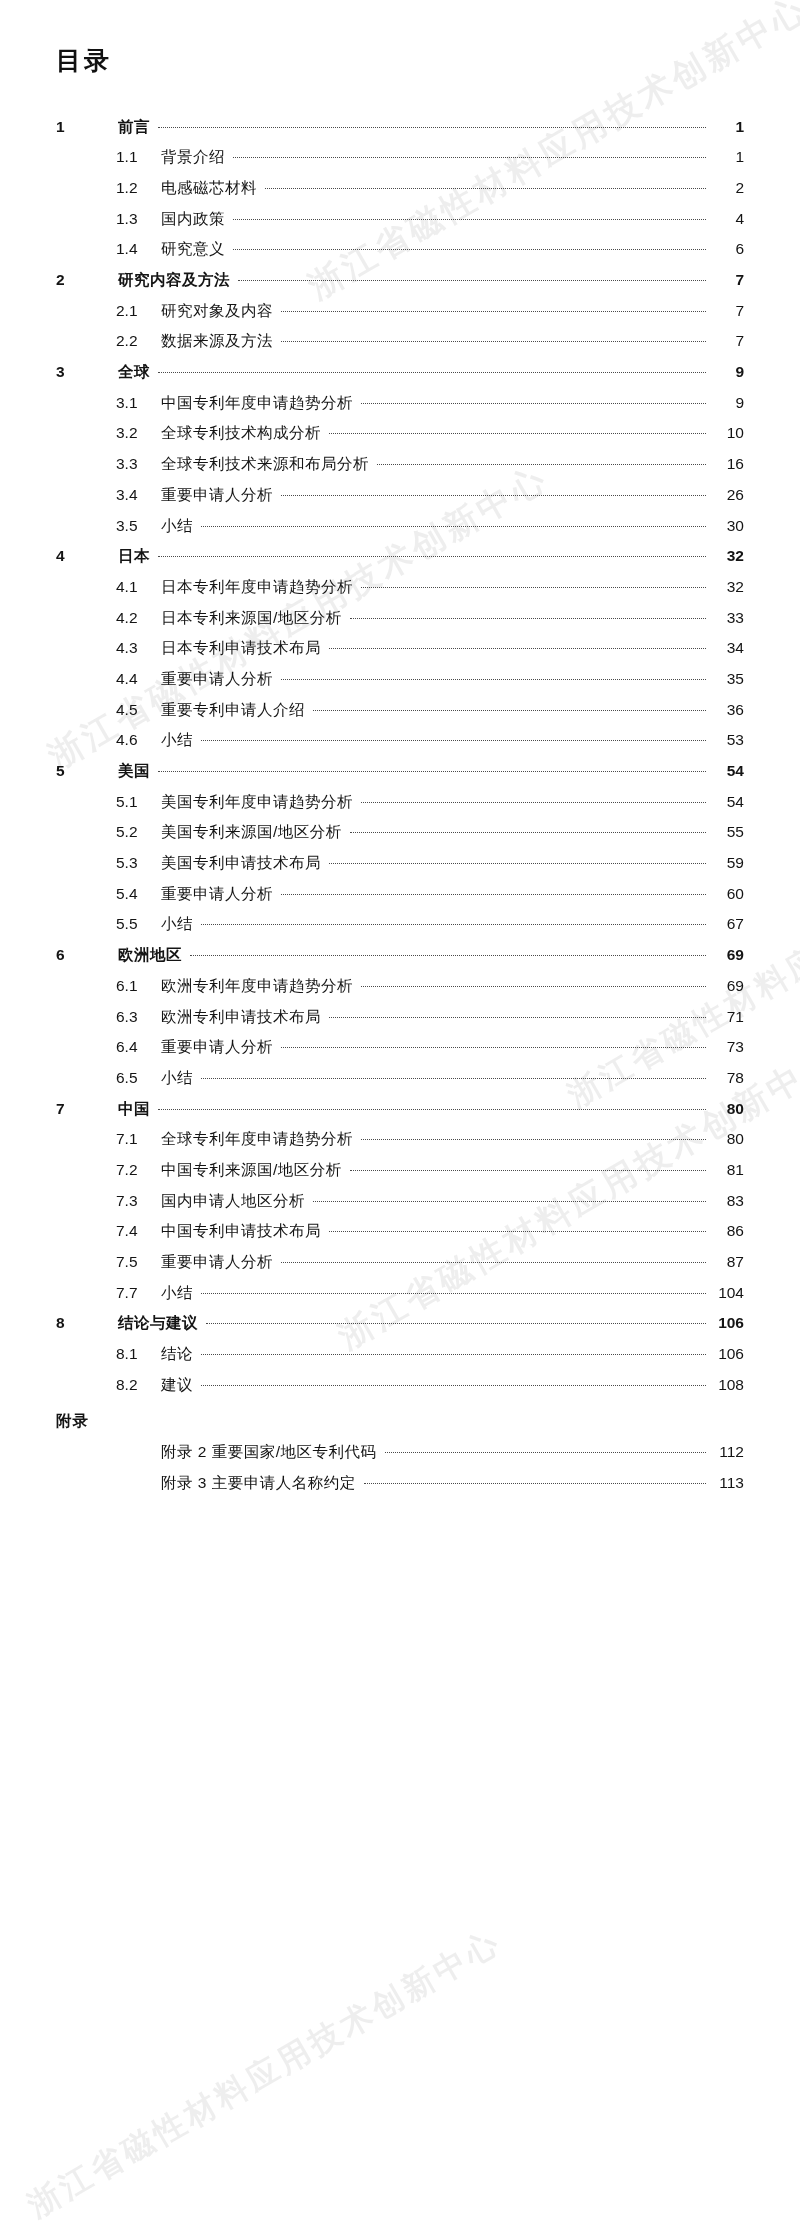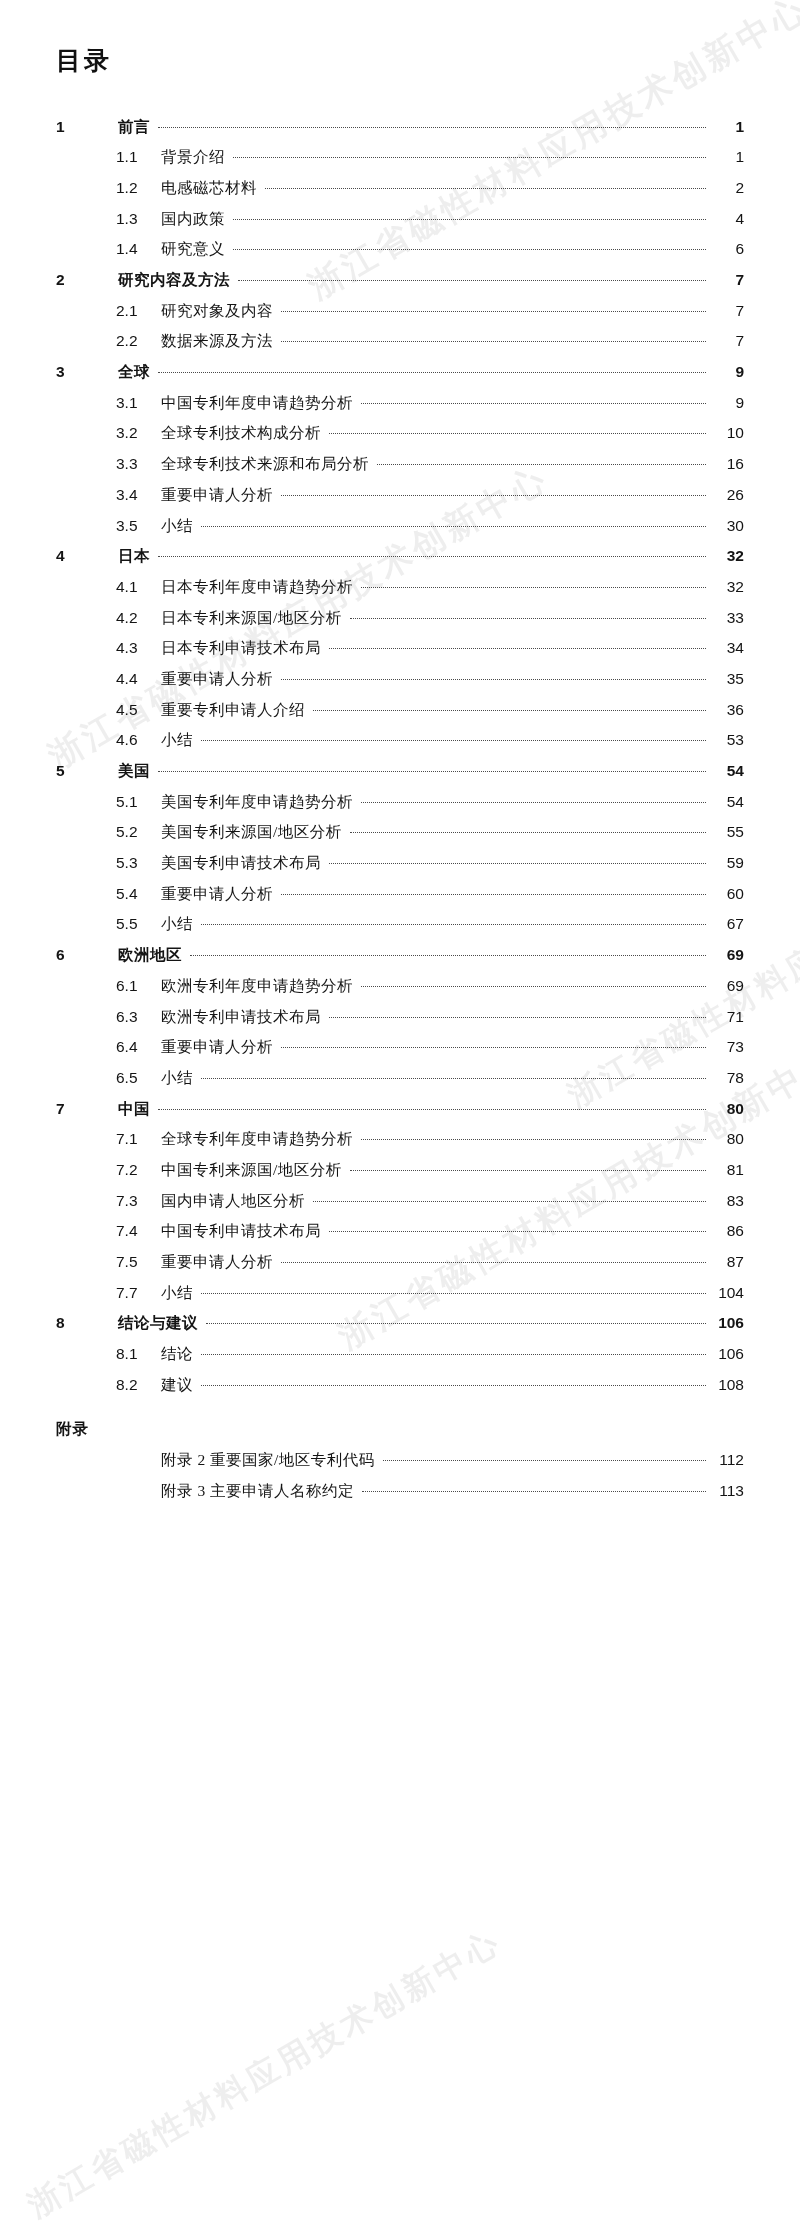--- a/index.html
+++ b/index.html
@@ -71,37 +71,35 @@
   }
   .toc-row.lvl1 {
     font-weight: bold;
   }
   .toc-row.lvl2 {
     font-weight: normal;
     justify-content: center;
   }
   .toc-row.appendix-head {
     font-weight: bold;
-    margin-top: 8px;
   }
 
   .num {
     flex: 0 0 auto;
     text-align: left;
   }
   .toc-row.lvl1 .num { width: 62px; padding-left: 0px; }
   .toc-row.lvl2 .num { width: 105px; padding-left: 60px; box-sizing: border-box; }
   .toc-row.appendix-head .num { width: 0; }
   .toc-row.appendix-item .num { width: 105px; padding-left: 60px; box-sizing: border-box; }
 
   .label {
     flex: 0 0 auto;
     white-space: nowrap;
     letter-spacing: 0.5px;
-    font-family: Liberation Serif, serif;
   }
   .appendix-head .label {
     padding-left: 0px;
     letter-spacing: 1px;
   }
 
   .dots {
     flex: 1 1 auto;
     margin: 0 4px 0 8px;
     border-bottom: 1.3px dotted #4a4a4a;

